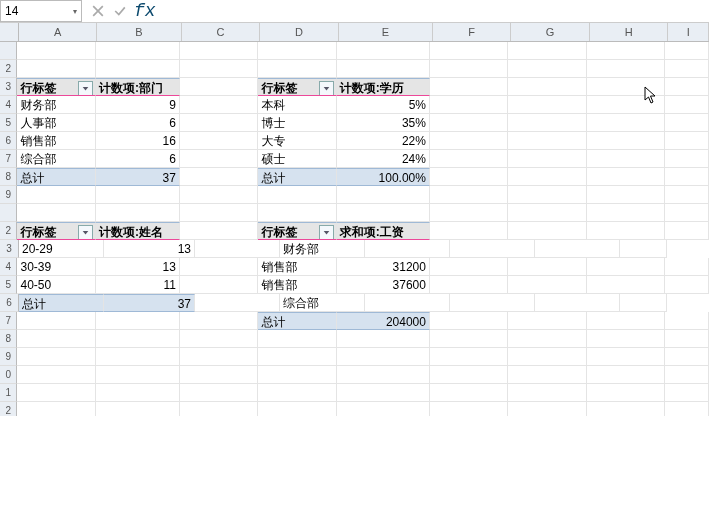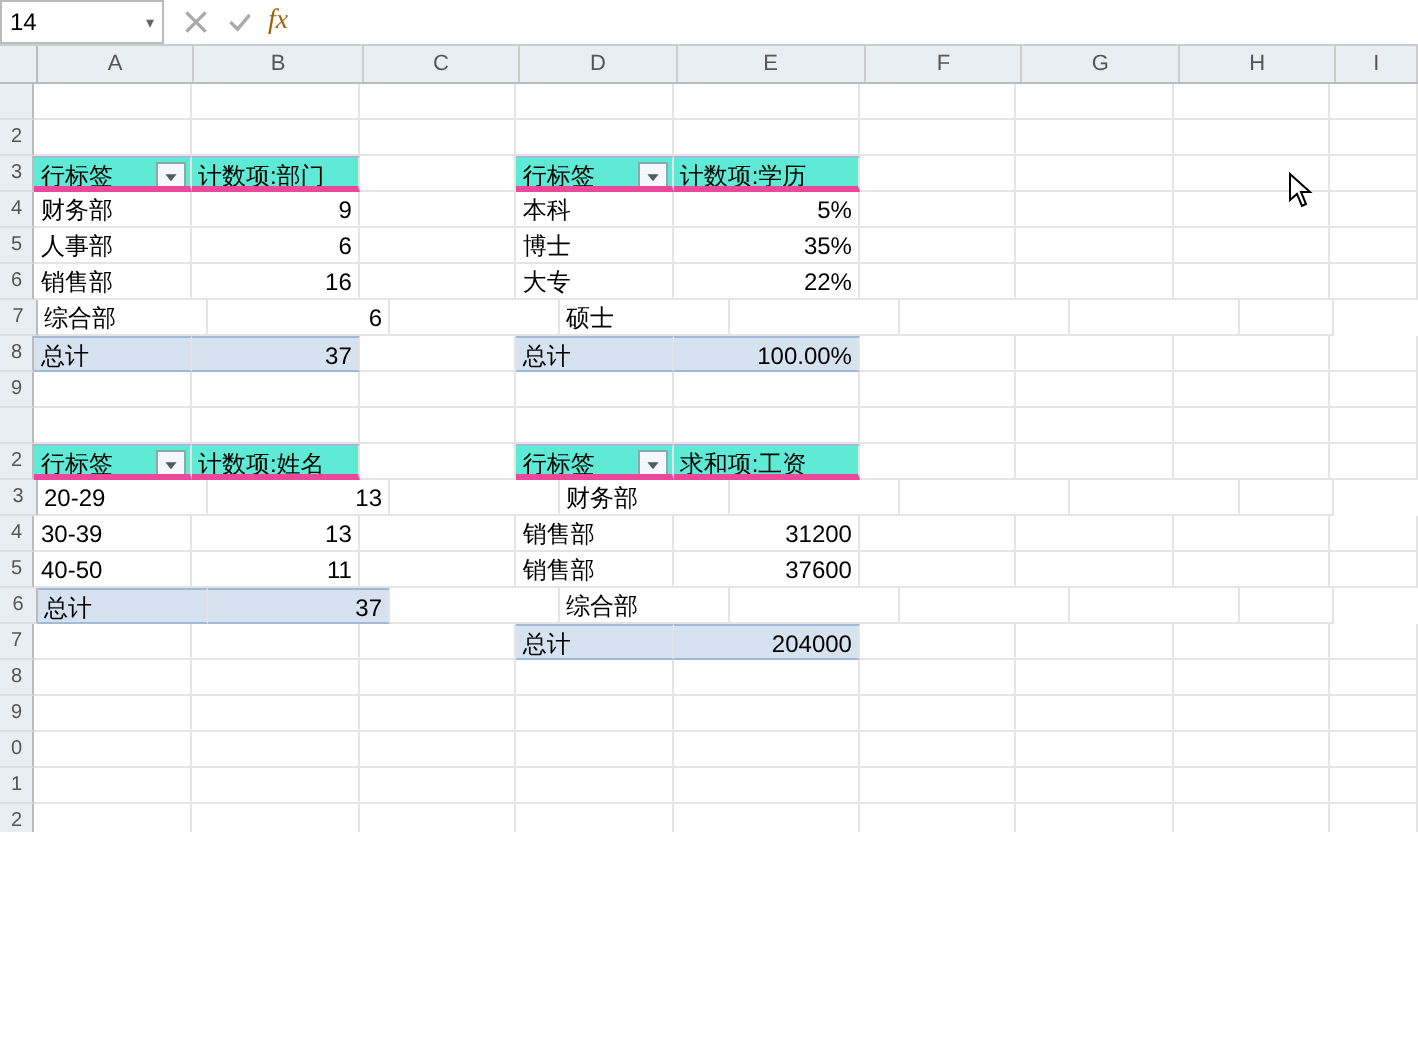--- a/index.html
+++ b/index.html
@@ -5,36 +5,36 @@
 html,body{margin:0;padding:0;font-family:"Microsoft YaHei",Arial,sans-serif;font-size:12px;background:#fff;color:#000;overflow:hidden}
 .sheet{width:709px;height:416px;position:relative}
 
 
 .topbar{display:flex;align-items:center;height:22px;border-bottom:1px solid #ccc}
 .namebox{width:72px;height:20px;border:1px solid #bbb;padding:0 4px;display:flex;align-items:center;justify-content:space-between;background:#fff}
 .namebox .dd{font-size:8px;color:#666}
 .fxbar{display:flex;align-items:center;margin-left:8px;gap:6px}
 .fxbtn{width:16px;height:16px;display:flex;align-items:center;justify-content:center;color:#888}
 .fxbtn svg{width:12px;height:12px}
-.fxlabel{font-style:italic;font-family:Liberation Serif, serif;font-size:14px;color:#a16207}
+.fxlabel{font-style:italic;font-family:Liberation Mono, monospace;font-size:18px;color:#0c4a6e}
 .fxinput{border:none;outline:none;width:400px;height:18px}
 
 
 .colhdrs{display:flex;height:18px;background:#e9eef4;border-bottom:1px solid #bbb}
 .rowlabel-spacer{width:18px;border-right:1px solid #bbb;background:#e9eef4}
 .ch{text-align:center;border-right:1px solid #ccc;color:#555;font-size:11px;line-height:18px}
 .cA{width:78px}.cB{width:84px}.cC{width:78px}.cD{width:78px}.cE{width:94px}.cF{width:78px}.cG{width:78px}.cH{width:78px}.cI{width:40px}
 
 
 .grid{position:relative}
 .row{display:flex;height:18px}
 .rowhdr{width:18px;background:#e9eef4;border-right:1px solid #bbb;border-bottom:1px solid #ddd;text-align:center;font-size:10px;color:#555;line-height:18px}
 .cell{border-right:1px solid #e4e4e4;border-bottom:1px solid #e4e4e4;padding:0 3px;line-height:18px;white-space:nowrap;overflow:hidden}
 .r{text-align:right}
-.pivh{background:#5eead4;border-top:1px solid #9fb9d6;border-bottom:3px solid #ec4899;font-weight:normal;position:relative}
+.pivh{background:#e5e5e5;border-top:1px solid #9fb9d6;border-bottom:1px solid #ec4899;font-weight:bold;position:relative}
 .pivt{background:#d6e2ef;border-top:1px solid #9fb9d6;border-bottom:1px solid #9fb9d6;font-weight:normal}
 .dd-icon{position:absolute;right:2px;top:2px;width:13px;height:13px;border:1px solid #8aa;background:#f4f8fc;display:flex;align-items:center;justify-content:center}
 .dd-icon svg{width:7px;height:7px}
 
 .cursor{position:absolute;left:644px;top:86px;pointer-events:none}
 .cursor svg{width:14px;height:18px}
 </style>
 </head>
 <body>
 
@@ -158,20 +158,21 @@
         <div class="cell cG"></div>
         <div class="cell cH"></div>
         <div class="cell cI"></div>
     </div>
     <div class="row">
         <div class="rowhdr">7</div>
       <div class="cell cA">综合部</div>
       <div class="cell cB r">6</div>
       <div class="cell cC"></div>
       <div class="cell cD">硕士</div>
+      <div class="cell cE r">24%</div>
       <div class="cell cF"></div>
         <div class="cell cG"></div>
         <div class="cell cH"></div>
         <div class="cell cI"></div>
     </div>
 
     <div class="row">
         <div class="rowhdr">8</div>
       <div class="cell cA pivt">总计</div>
       <div class="cell cB pivt r">37</div>

